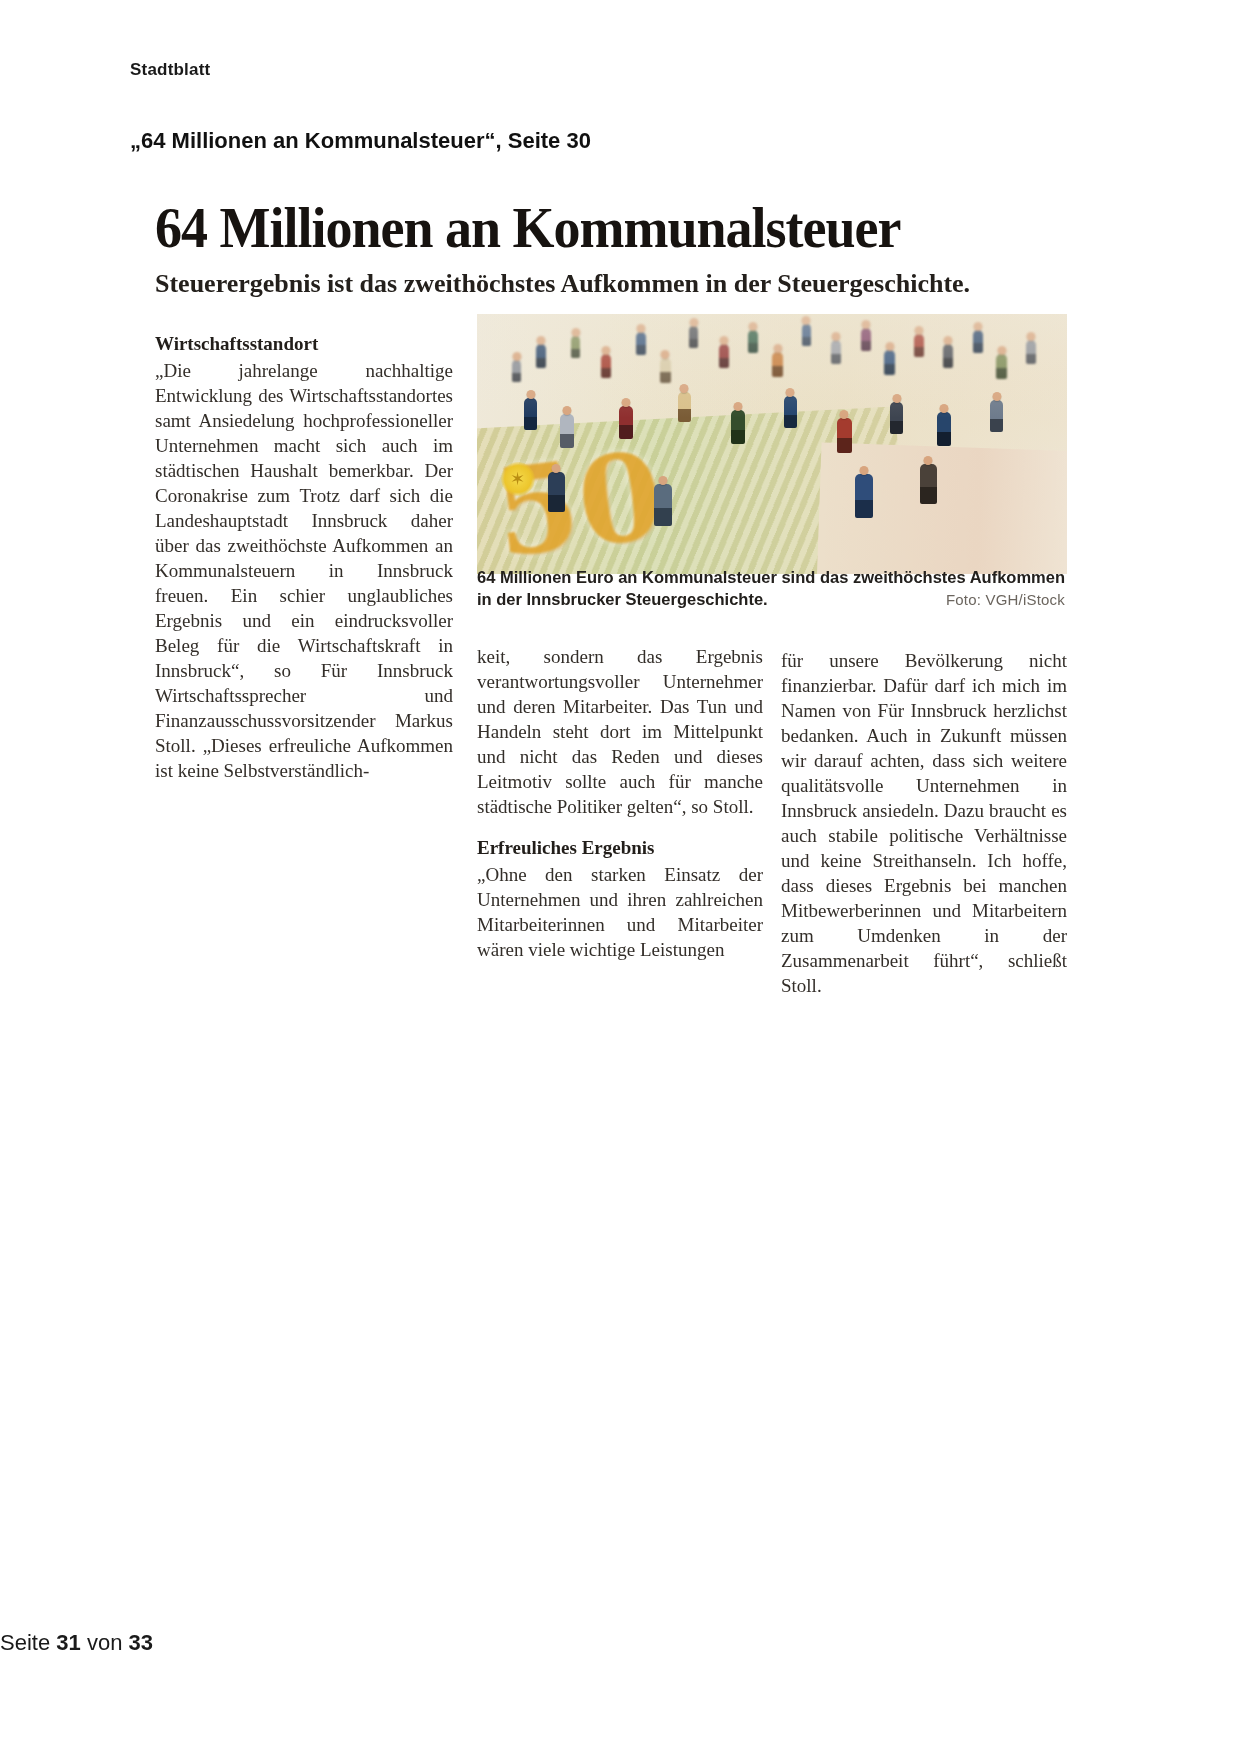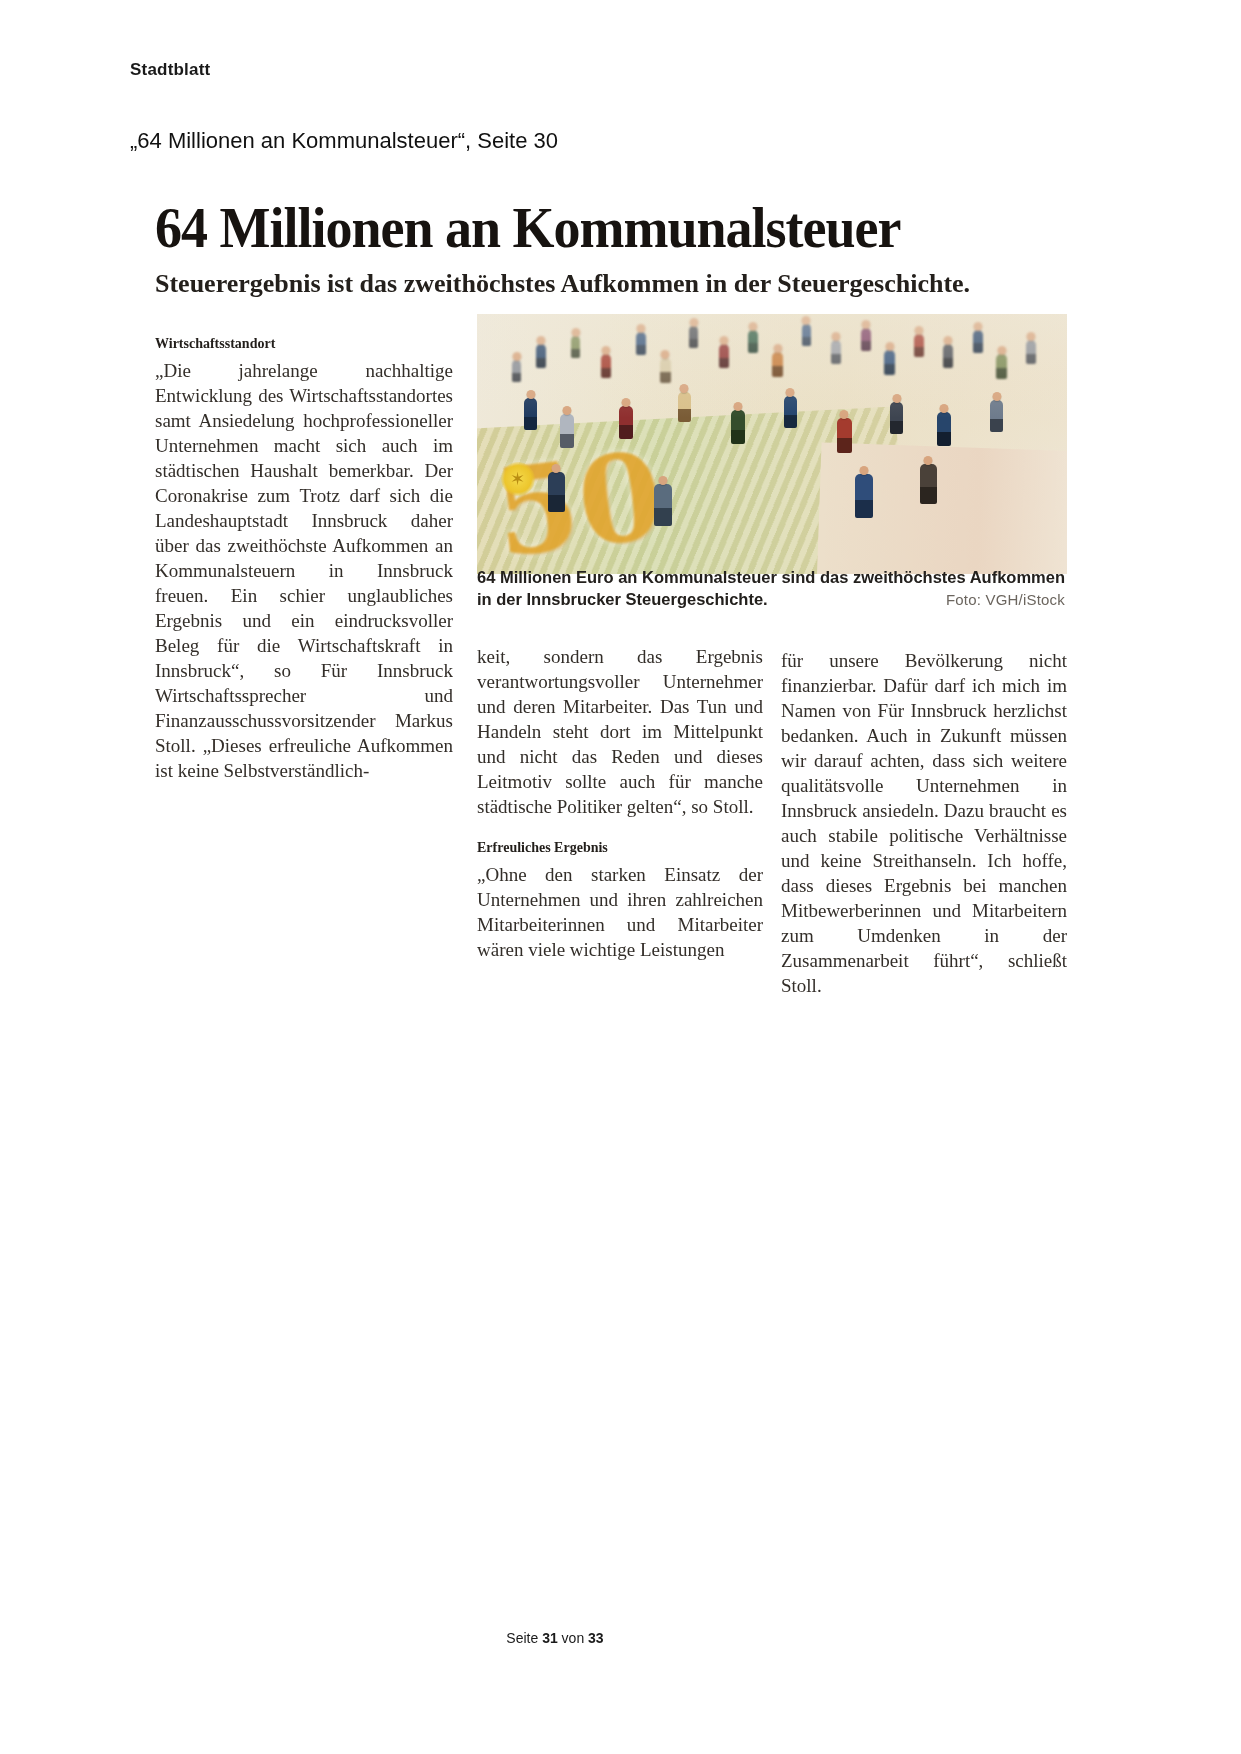--- a/index.html
+++ b/index.html
@@ -12,21 +12,21 @@
     overflow:hidden;
   }
   
   .doc-source{
     position:absolute;left:130px;top:60px;
     font-size:17px;font-weight:bold;color:#1a1a1a;
     letter-spacing:.2px;
   }
   .doc-title{
     position:absolute;left:130px;top:128px;
-    font-size:22px;font-weight:normal;color:#111;
+    font-size:22px;font-weight:bold;color:#111;
     margin:0;
   }
   
   .clip{position:absolute;left:155px;top:200px;width:912px;}
   .headline{
     margin:0;
     font-family:"Liberation Serif",serif;
     font-weight:bold;
     font-size:54px;
     line-height:1.02;
@@ -49,21 +49,21 @@
     line-height:25px;
     text-align:justify;
     color:#332e29;
     hyphens:auto;
   }
   .col p{margin:0;}
   .col .kicker-par{margin:0;}
   .col h4{
     margin:16px 0 2px 0;
     font-family:"Liberation Serif",serif;
-    font-size:14px;
+    font-size:19px;
     font-weight:bold;
     color:#221e1a;
     text-align:left;
   }
   .col1{left:0px;top:115px;width:298px;}
   .col2{left:322px;top:444px;width:286px;}
   .col3{left:626px;top:448px;width:286px;}
   
   .photo{
     position:absolute;left:322px;top:114px;width:590px;height:260px;
@@ -130,22 +130,22 @@
     font-weight:bold;color:#23201d;
   }
   .caption .credit{
     position:absolute;right:2px;bottom:1px;
     font-size:15px;font-weight:normal;color:#6b655e;
     letter-spacing:.2px;
   }
   
   .page-footer{
     position:absolute;left:0;top:1630px;width:1110px;
-    text-align:center;
-    font-size:14px;color:#1a1a1a;
+    text-align:left;
+    font-size:22px;color:#1a1a1a;
   }
   .page-footer b{font-weight:bold;}
 </style>
 </head>
 <body>
 
 <div class="page">
 
   <div class="doc-source">Stadtblatt</div>
   <h1 class="doc-title">„64 Millionen an Kommunalsteuer“, Seite 30</h1>

